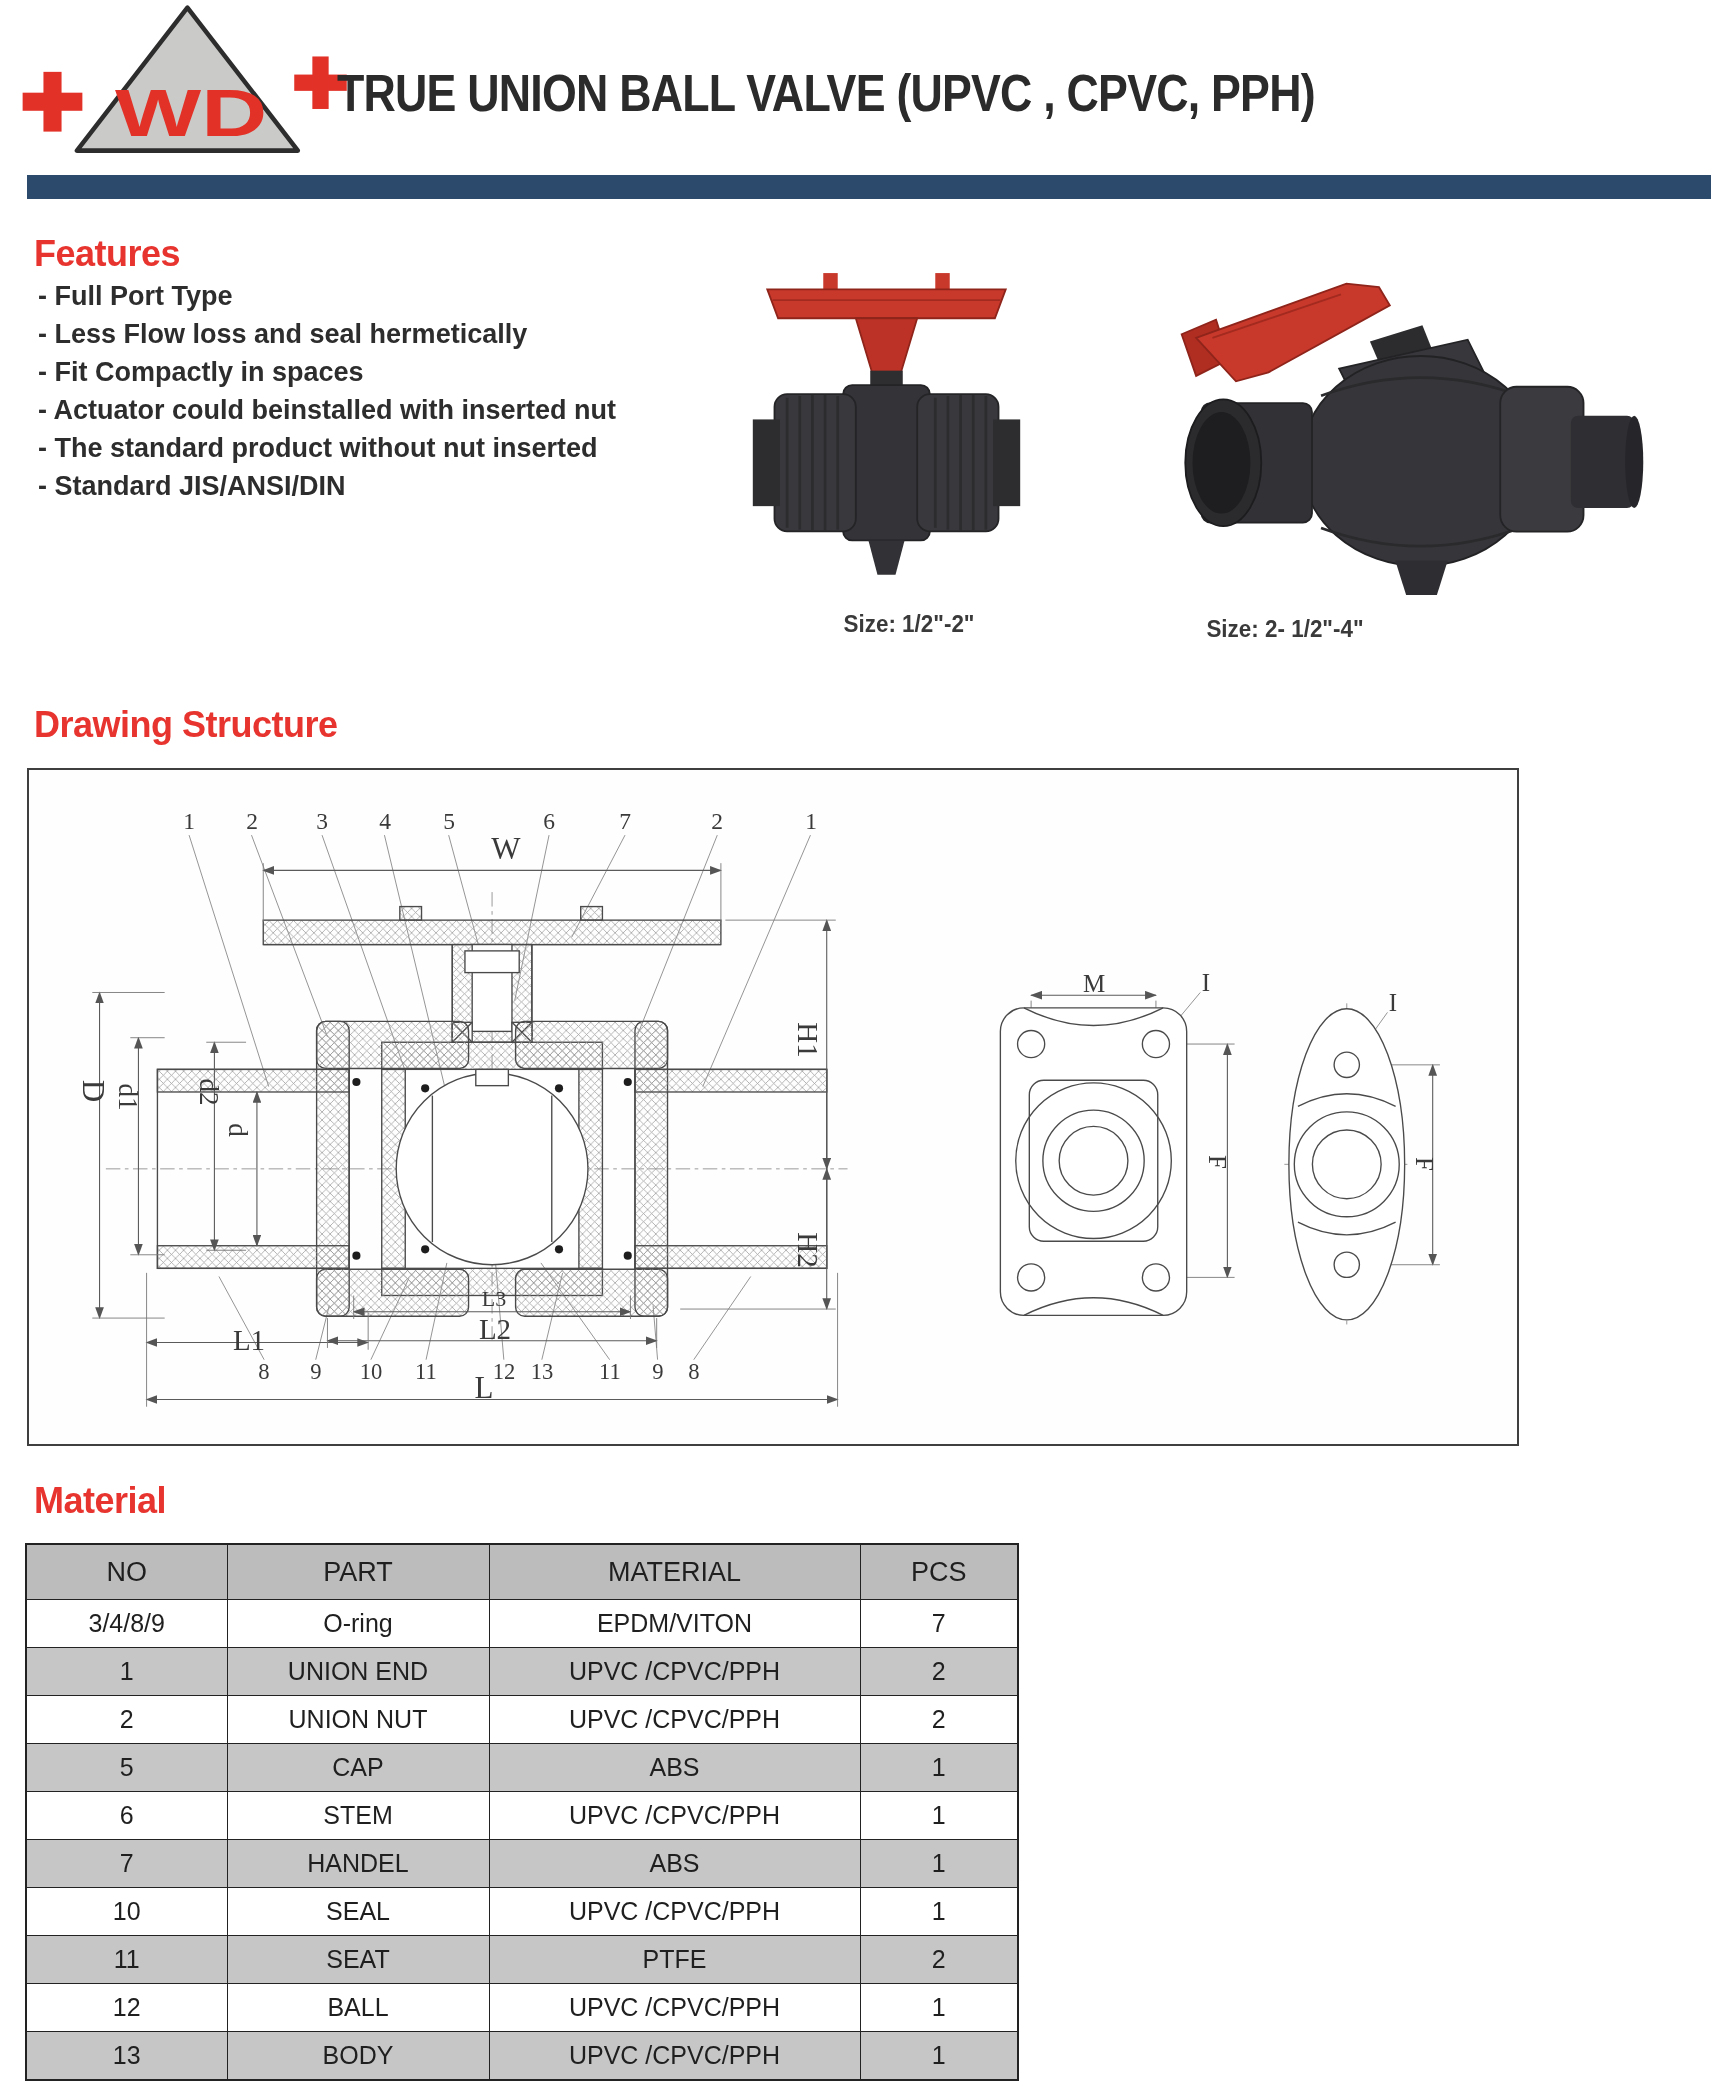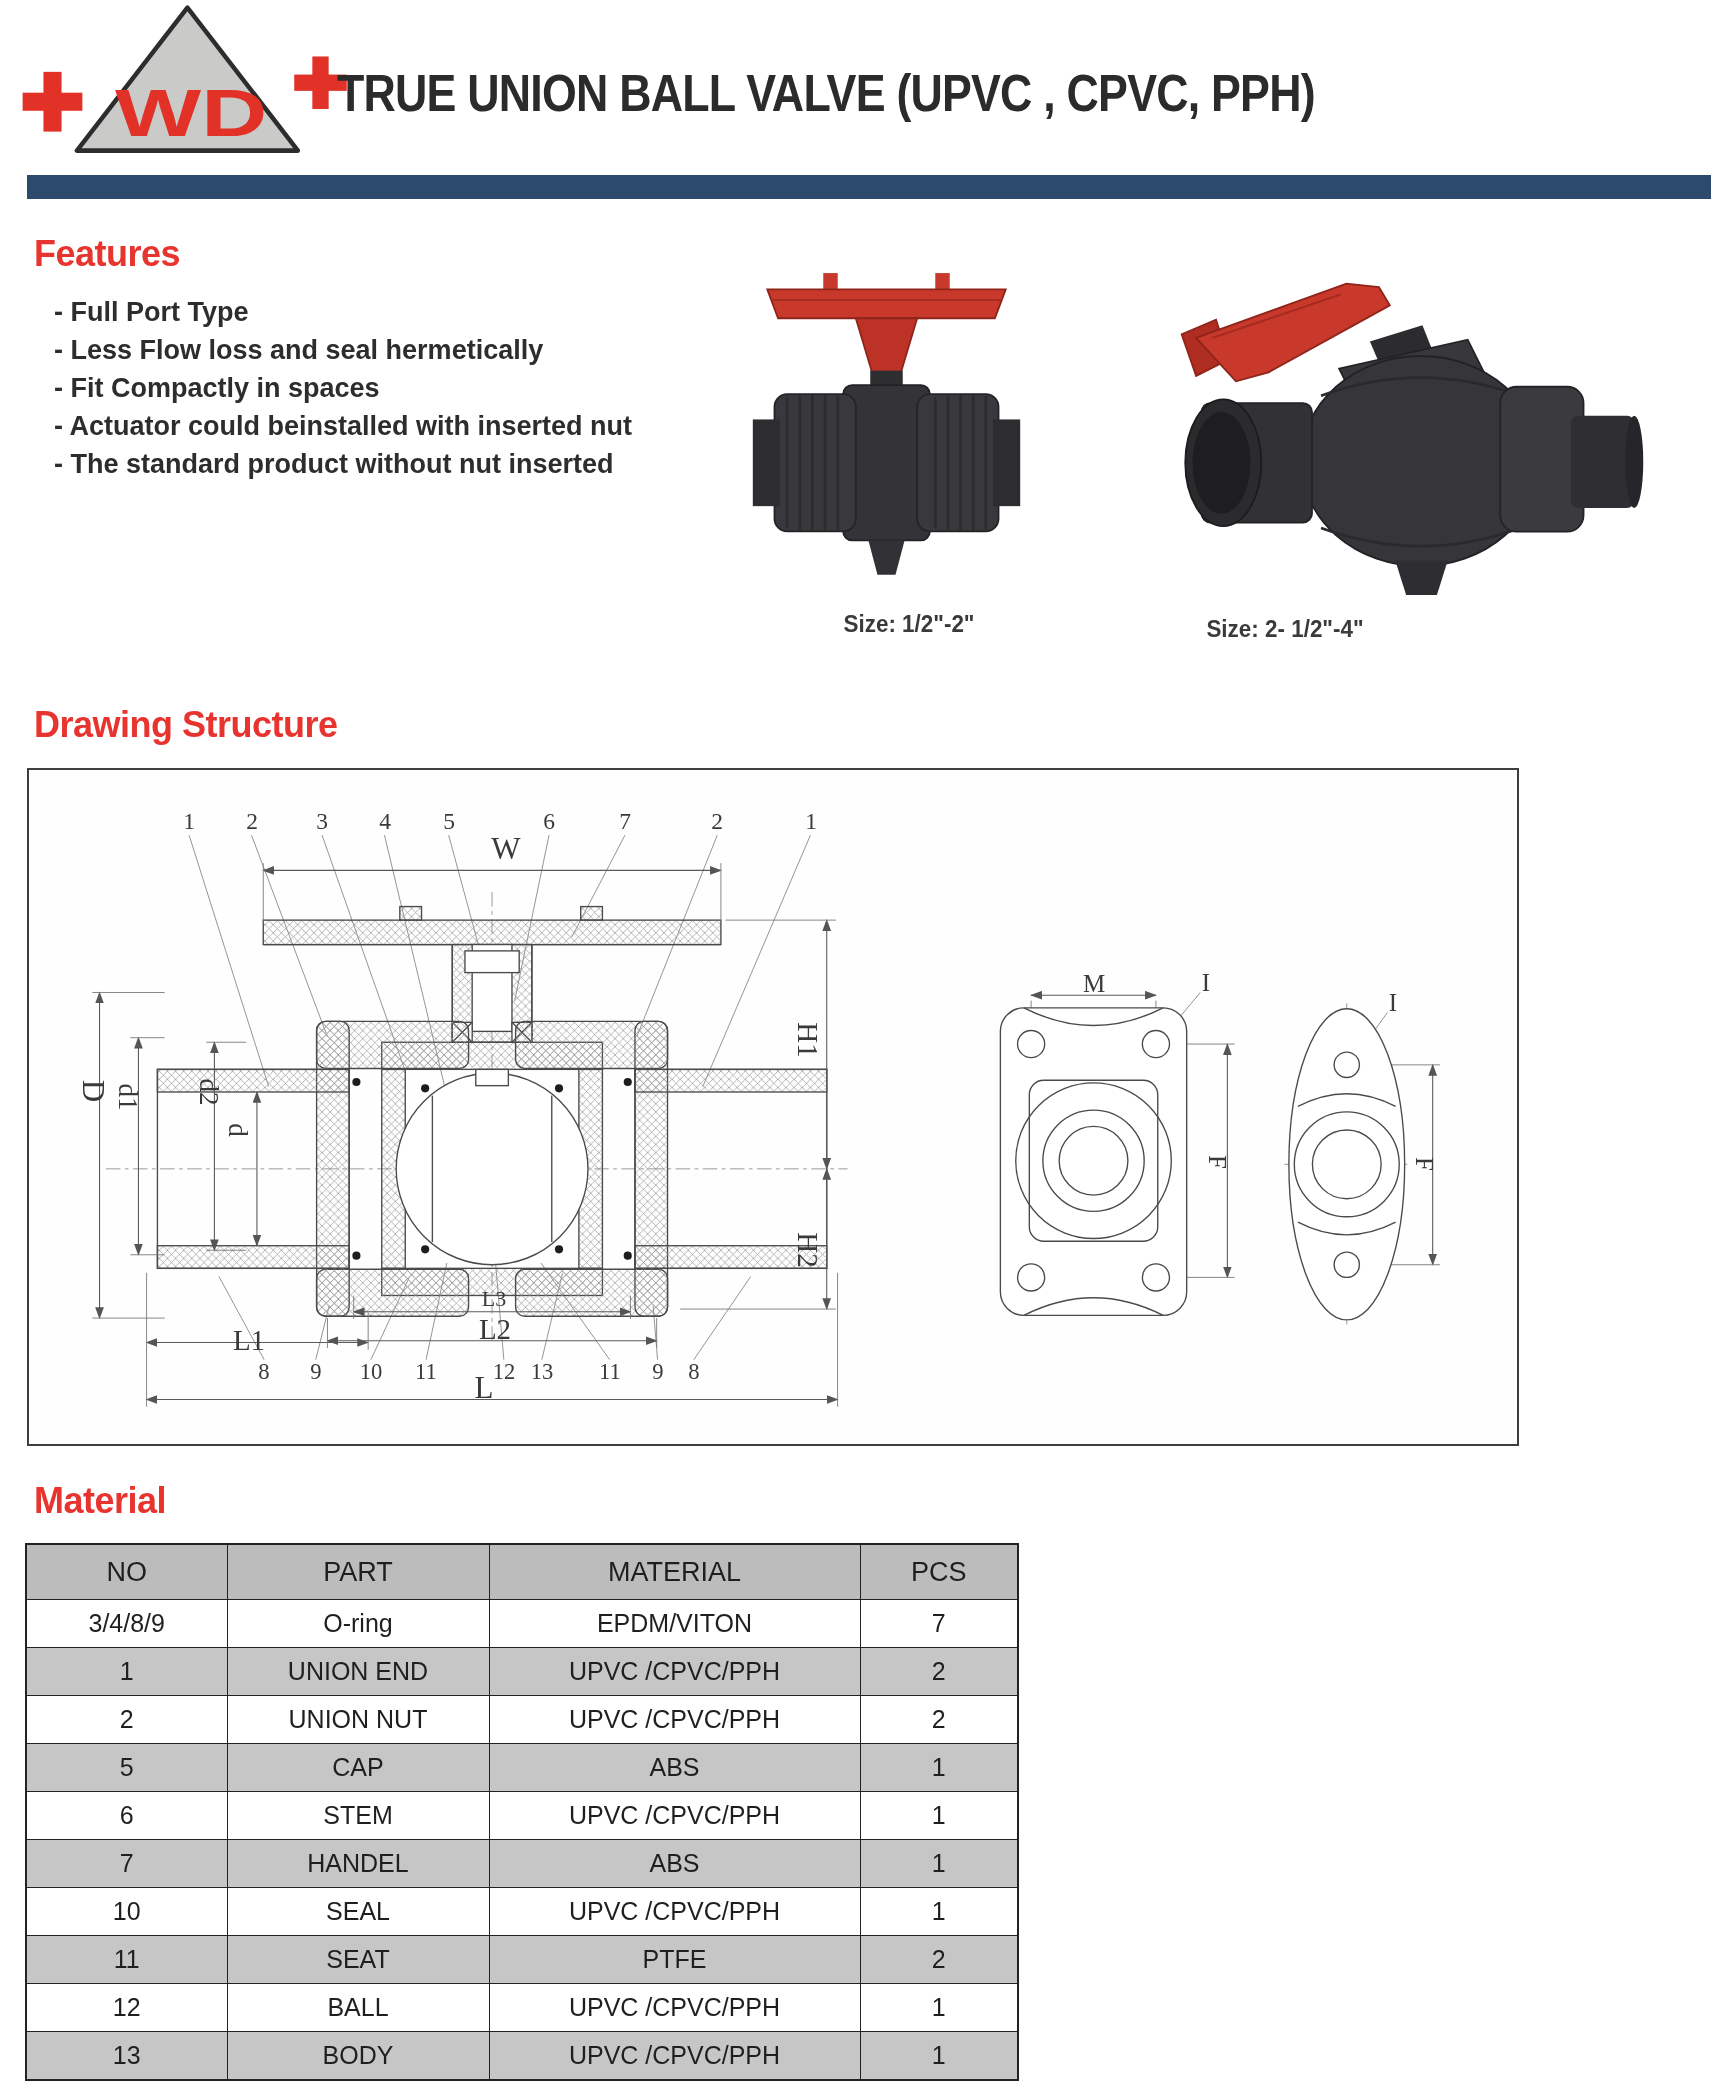--- a/index.html
+++ b/index.html
@@ -5,21 +5,21 @@
   html,body{margin:0;padding:0;background:#ffffff;}
   body{width:1737px;height:2093px;overflow:hidden;font-family:"Liberation Sans",sans-serif;position:relative;}
   .abs{position:absolute;}
   
   .page-title{left:337px;top:63px;font-size:52px;font-weight:700;color:#2b2b2b;letter-spacing:-0.9px;
     transform:scaleX(.86);transform-origin:left top;white-space:nowrap;}
   .navy-bar{left:27px;top:175px;width:1684px;height:23.5px;background:#2c4a6b;}
   
   .sec-head{font-size:36px;font-weight:700;color:#e8342e;letter-spacing:-0.5px;}
   
-  #features-list{list-style:none;margin:16px;padding:0;}
+  #features-list{list-style:none;margin:0;padding:0;}
   #features-list li{font-size:27px;font-weight:700;color:#2d2d2d;line-height:38px;white-space:nowrap;}
   
   .size-caption{font-size:24.4px;font-weight:700;color:#3a3a3a;text-align:center;
     transform:scaleX(.92);transform-origin:center;white-space:nowrap;}
   
   .drawing-box{left:27px;top:768px;width:1492px;height:678px;border:2.7px solid #3f3f3f;box-sizing:border-box;background:#fefefe;}
   .ann{position:absolute;font-family:"Liberation Serif",serif;color:#3a3a3a;pointer-events:none;
     transform:translate(-50%,-50%);white-space:nowrap;line-height:1;}
   .ann.rot{transform:translate(-50%,-50%) rotate(90deg);}
   
@@ -48,20 +48,21 @@
 <div class="abs page-title">TRUE UNION BALL VALVE (UPVC , CPVC, PPH)</div>
 <div class="abs navy-bar"></div>
 
 <div class="abs sec-head" style="left:34px;top:233px;">Features</div>
 <ul id="features-list" class="abs" style="left:38px;top:277px;">
     <li>- Full Port Type</li>
     <li>- Less Flow loss and seal hermetically</li>
     <li>- Fit Compactly in spaces</li>
     <li>- Actuator could beinstalled with inserted nut</li>
     <li>- The standard product without nut inserted</li>
+    <li>- Standard JIS/ANSI/DIN</li>
   </ul>
 
 <div class="abs" style="left:751px;top:233px;width:271px;height:362px;">
   <svg width="271" height="362" viewBox="0 0 300 400">
 
     <rect x="80" y="44" width="16" height="22" fill="#c8382b"></rect>
     <rect x="204" y="44" width="16" height="22" fill="#c8382b"></rect>
     <path d="M18 62 L282 62 L270 94 L30 94 Z" fill="#c8382b" stroke="#8f241b" stroke-width="2"></path>
     <line x1="24" y1="74" x2="276" y2="74" stroke="#a32a1f" stroke-width="2"></line>
     <path d="M116 94 L184 94 L166 154 L134 154 Z" fill="#bd3226" stroke="#8f241b" stroke-width="2"></path>

